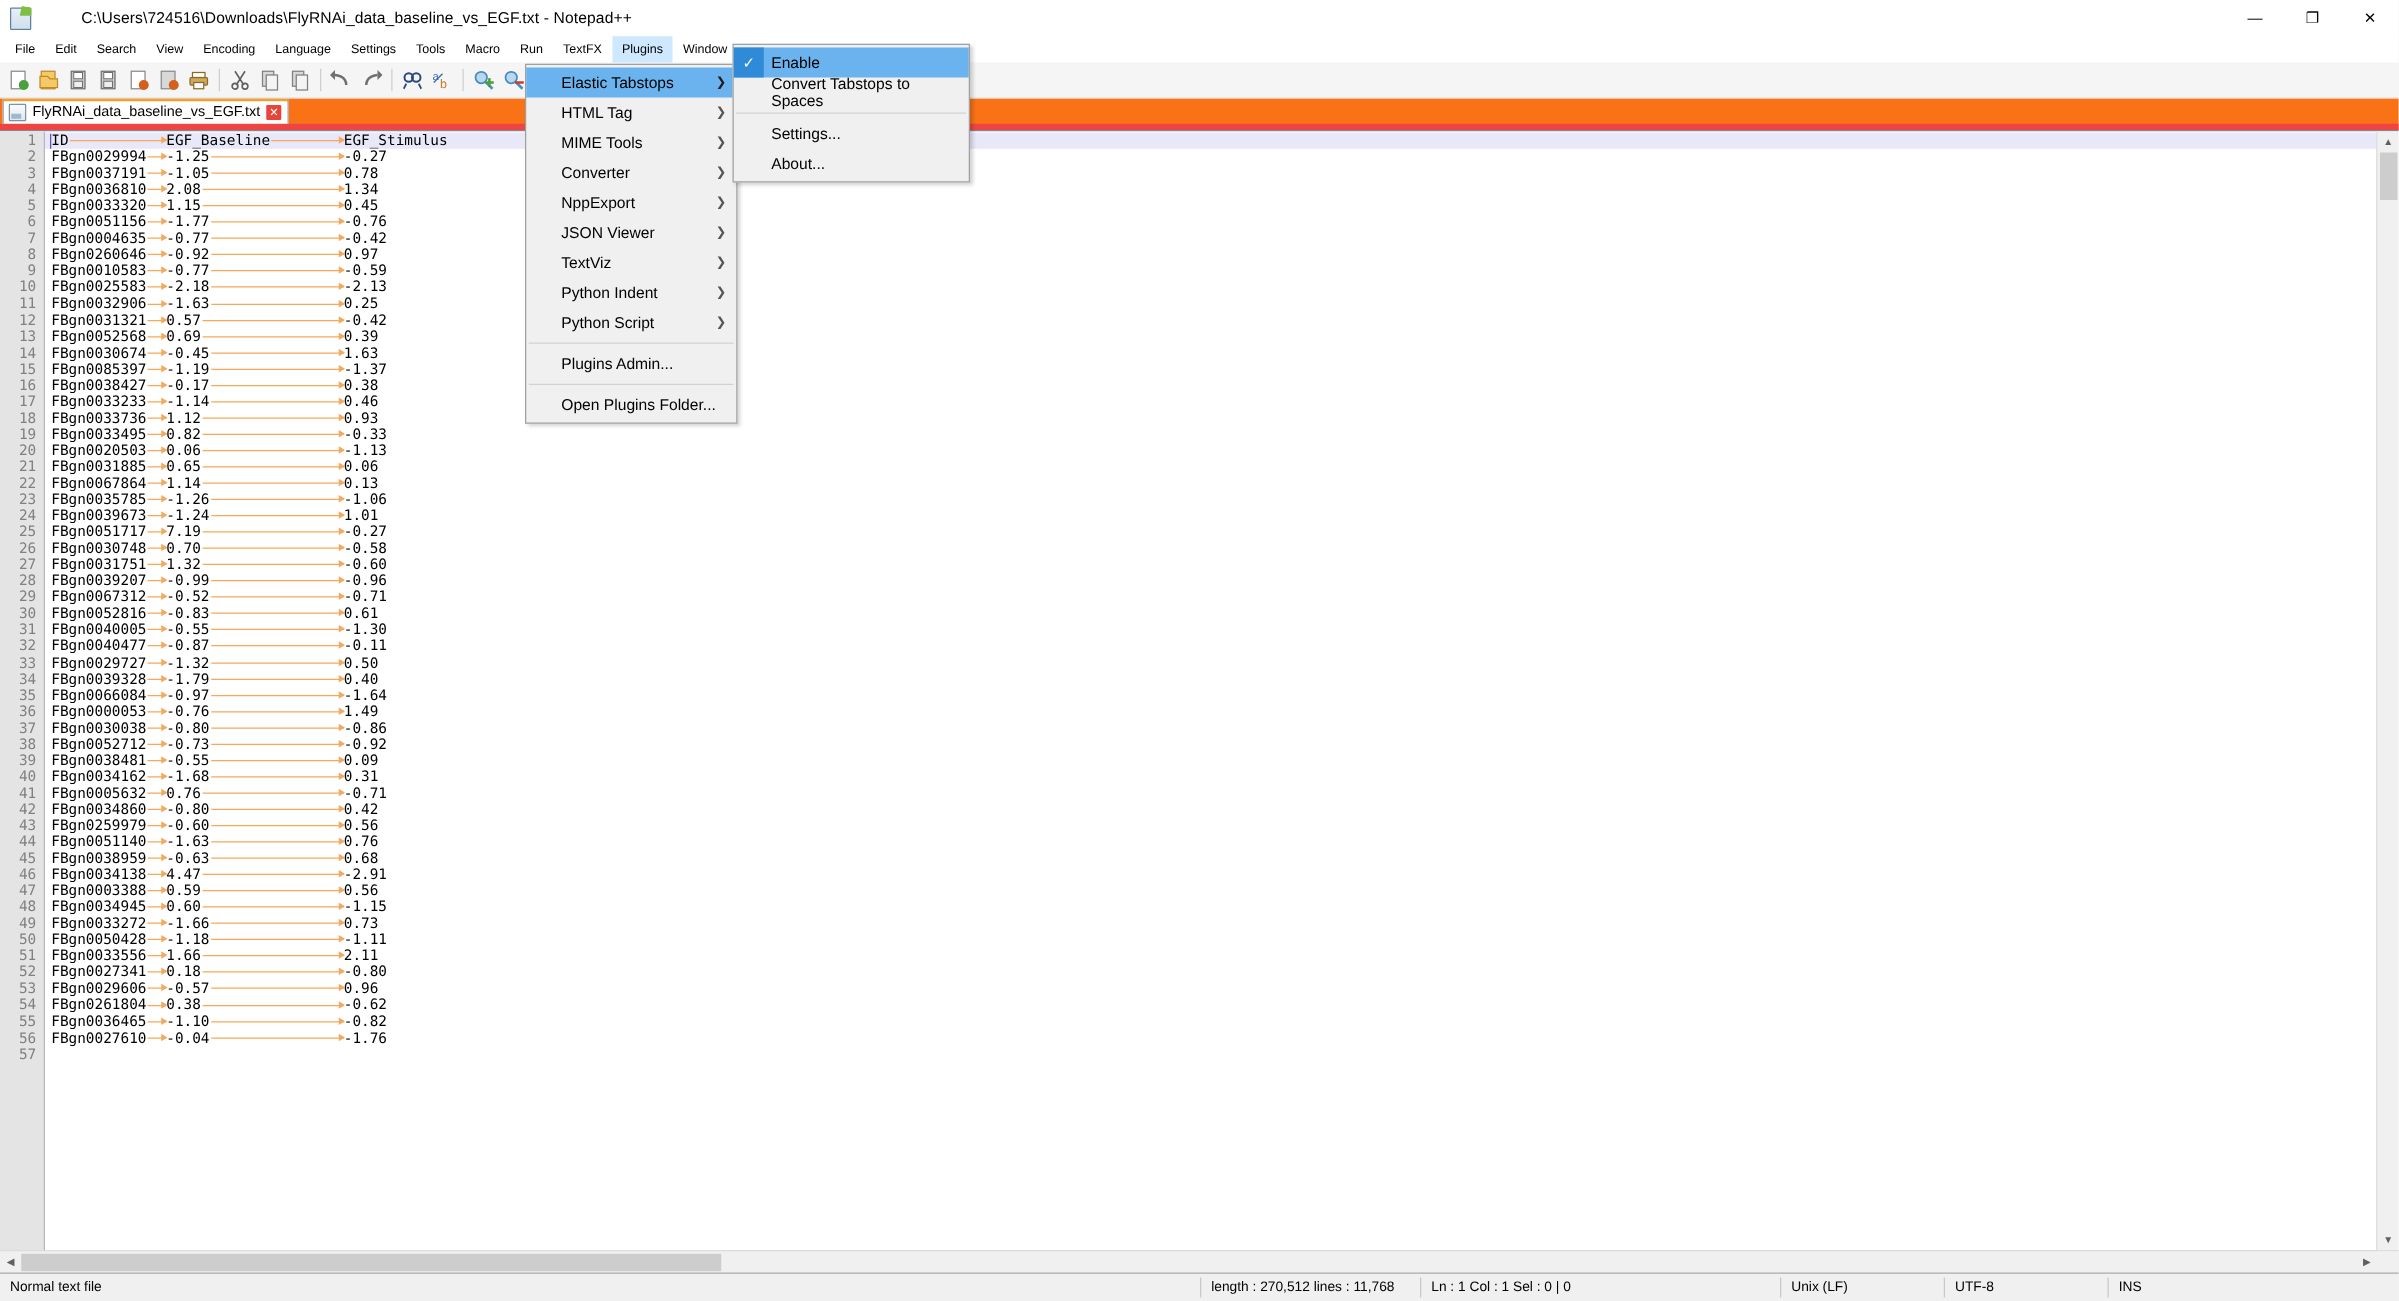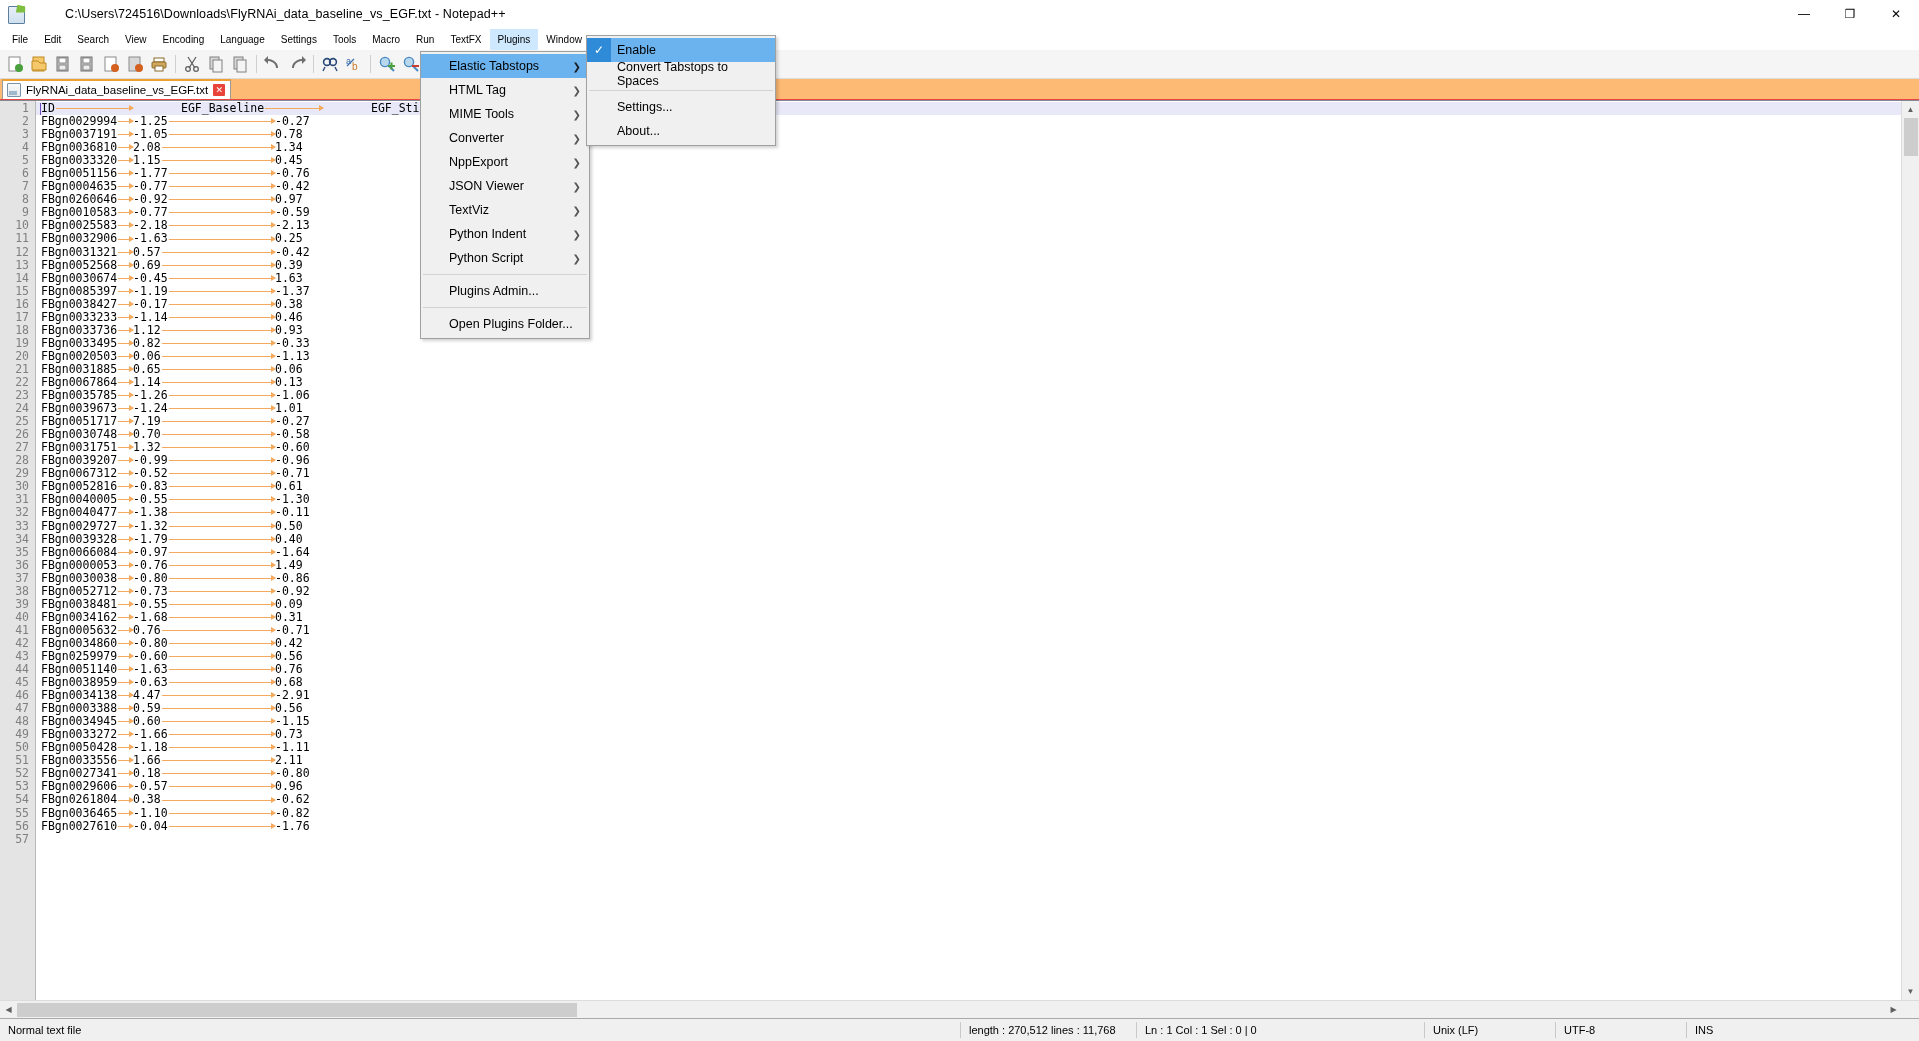--- a/index.html
+++ b/index.html
@@ -83,22 +83,22 @@
     width: 22px; height: 22px; margin: 0 1px;
     display: flex; align-items: center; justify-content: center;
     position: relative;
   }
   .tb-sep {
     width: 1px; height: 18px; background: #cfcfcf; margin: 0 4px;
   }
 
   
   .tabbar {
-    height: 20px; background: #fdba74;
-    border-bottom: 1px solid #ef4444;
+    height: 20px; background: #f97316;
+    border-bottom: 5px solid #ef4444;
     display: flex; align-items: flex-start;
     flex: none; padding-left: 2px;
     position: relative;
   }
   .tab {
     height: 18px;
     background: #ffffff;
     border: 1px solid #9b9b9b;
     border-bottom: none;
     border-top: 2px solid #f0a030;
@@ -161,21 +161,21 @@
     overflow: hidden;
     position: relative;
     white-space: nowrap;
   }
   .row {
     height: 13.06px; line-height: 13.06px;
     display: flex; align-items: center;
     padding-left: 5px;
     position: relative;
   }
-  .row.caretline { background: #e8e8f8; gap: 48px; }
+  .row.caretline { background: #e8e8f8; }
   .cell {
     flex: none; display: flex; align-items: center;
   }
   .cell.c0 { width: 92px; }
   .cell.c1 { width: 142px; }
   .cell.c2 { width: 142px; }
   .cell .txt { flex: none; }
   .tabarrow {
     flex: 1 1 auto; height: 1px; background: #f5a95c;
     position: relative; min-width: 6px;
@@ -953,21 +953,21 @@
             <div class="cell c2">
               <span class="txt">-1.30</span>
             </div>
           </div>
           <div class="row">
             <div class="cell c0">
               <span class="txt">FBgn0040477</span>
               <span class="tabarrow"></span>
             </div>
             <div class="cell c1">
-              <span class="txt">-1.38</span>
+              <span class="txt">-0.87</span>
               <span class="tabarrow"></span>
             </div>
             <div class="cell c2">
               <span class="txt">-0.11</span>
             </div>
           </div>
           <div class="row">
             <div class="cell c0">
               <span class="txt">FBgn0029727</span>
               <span class="tabarrow"></span>

